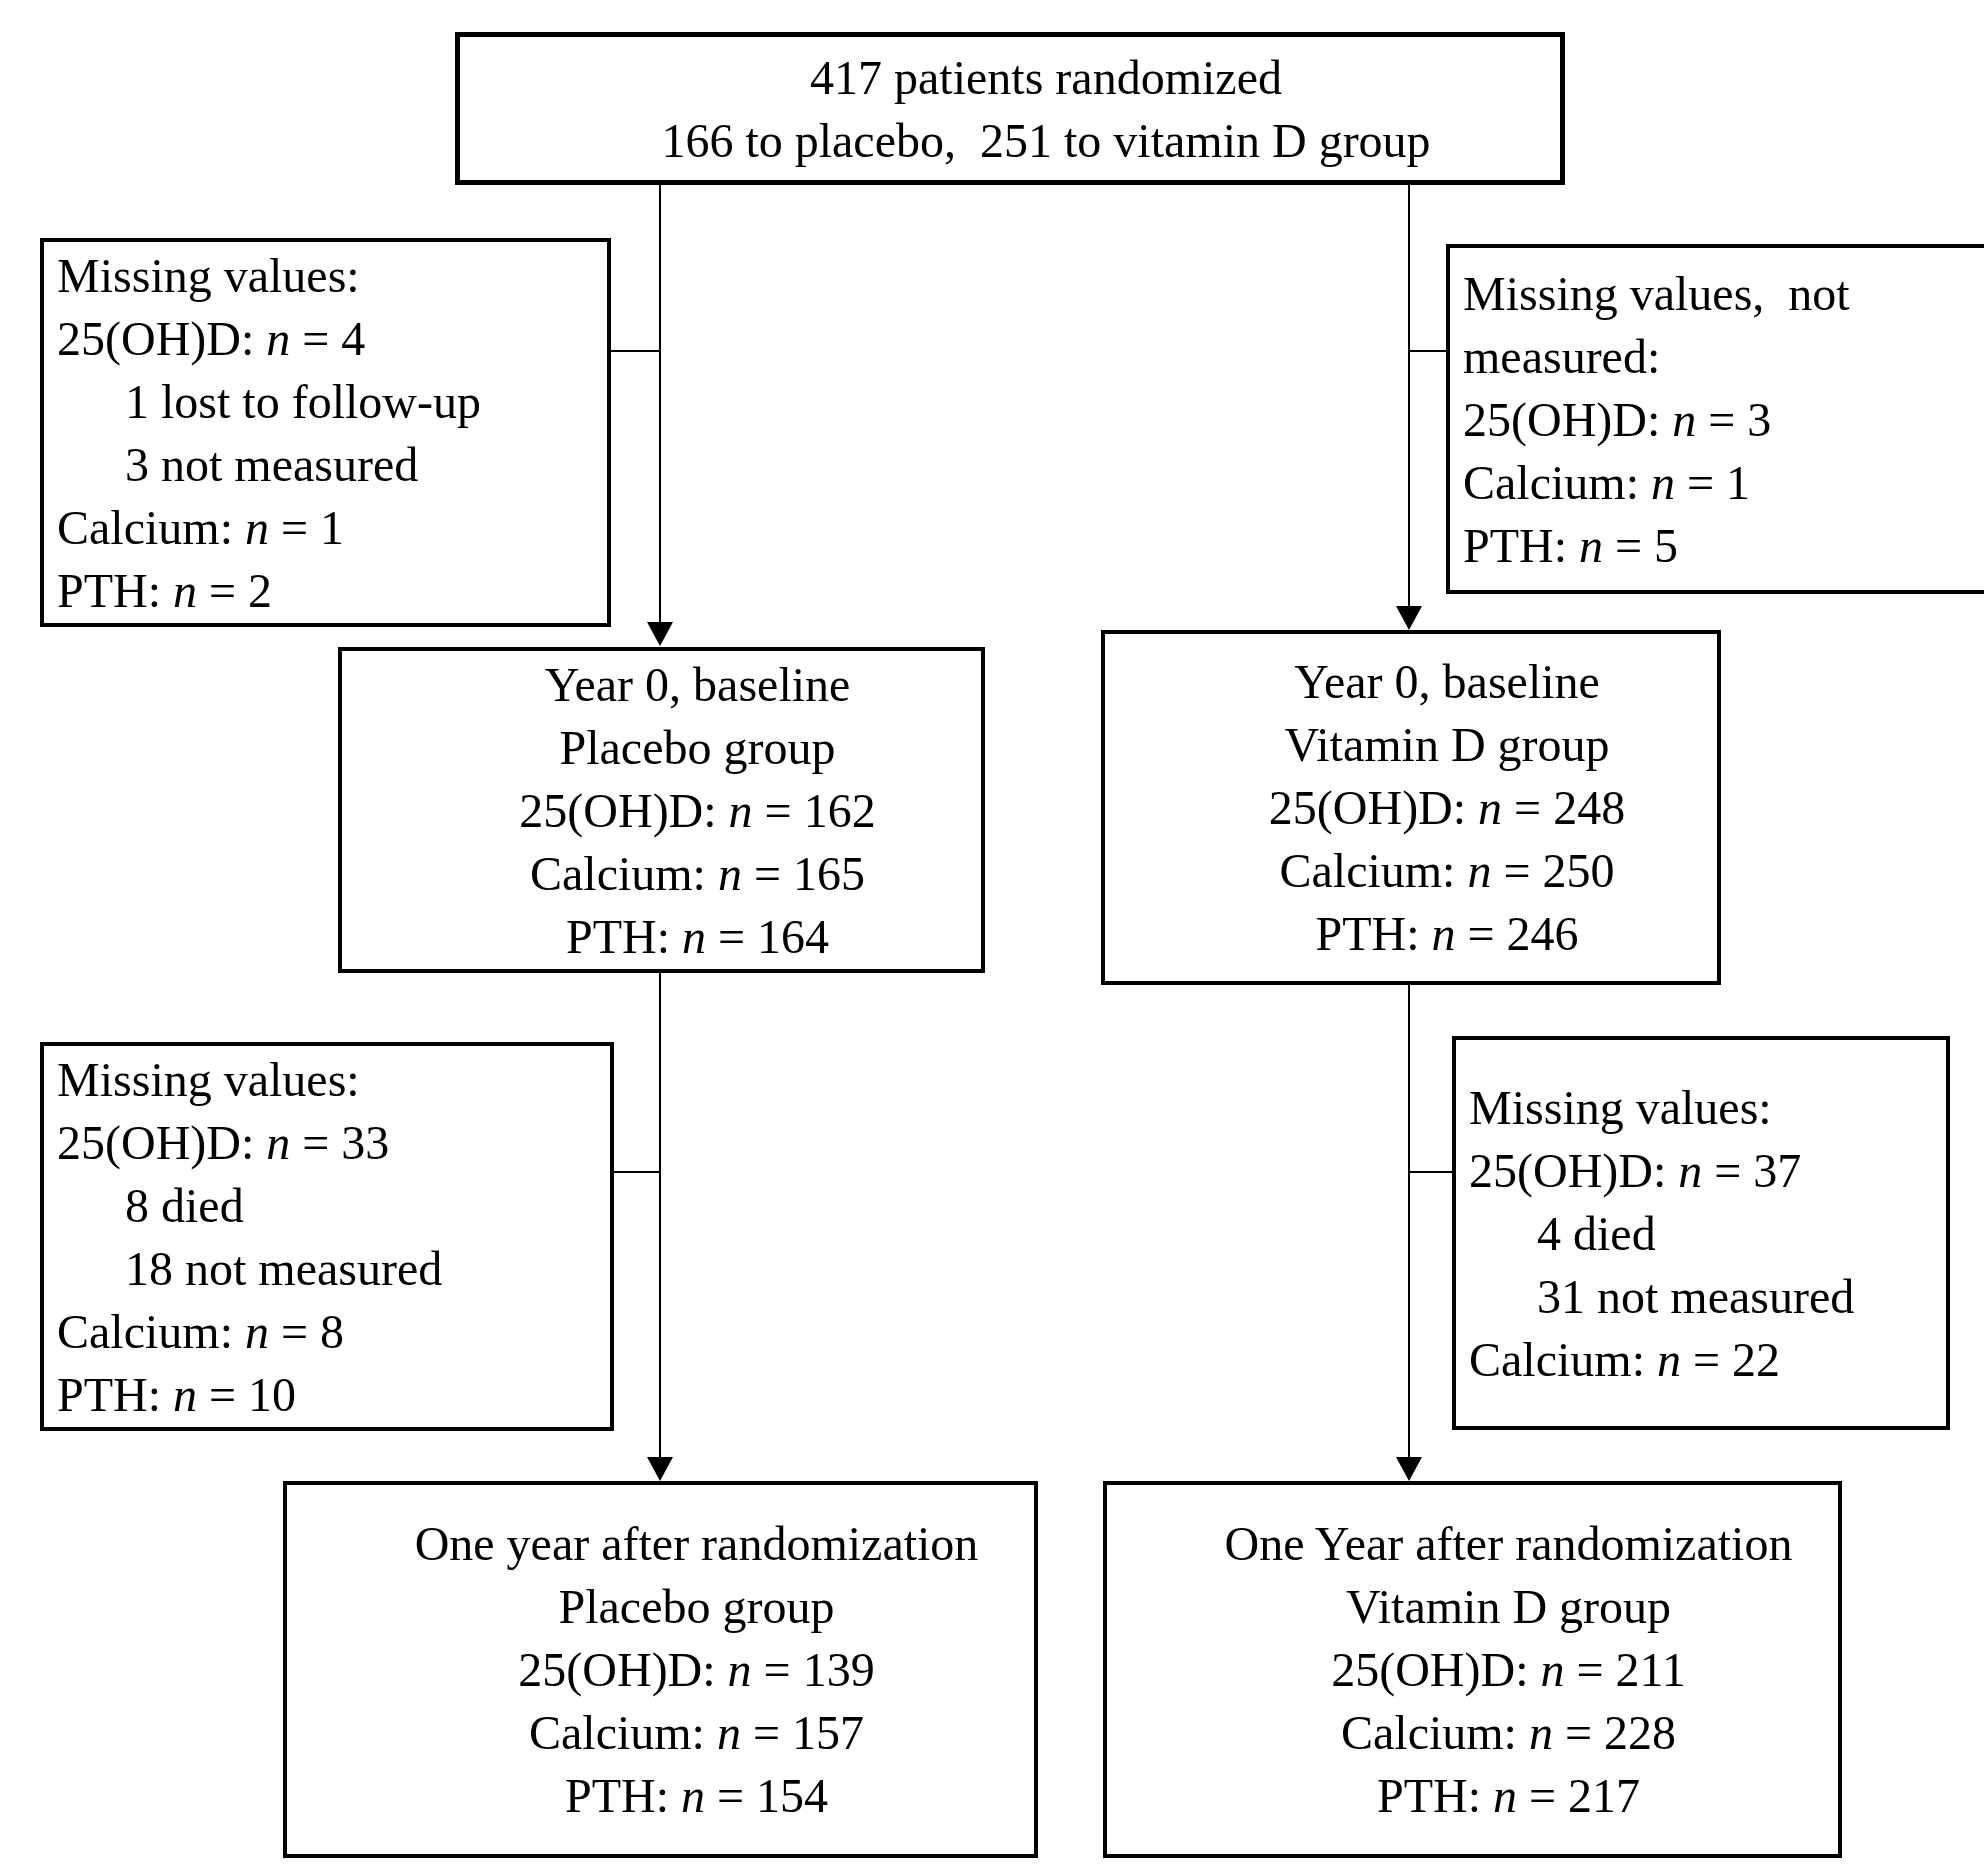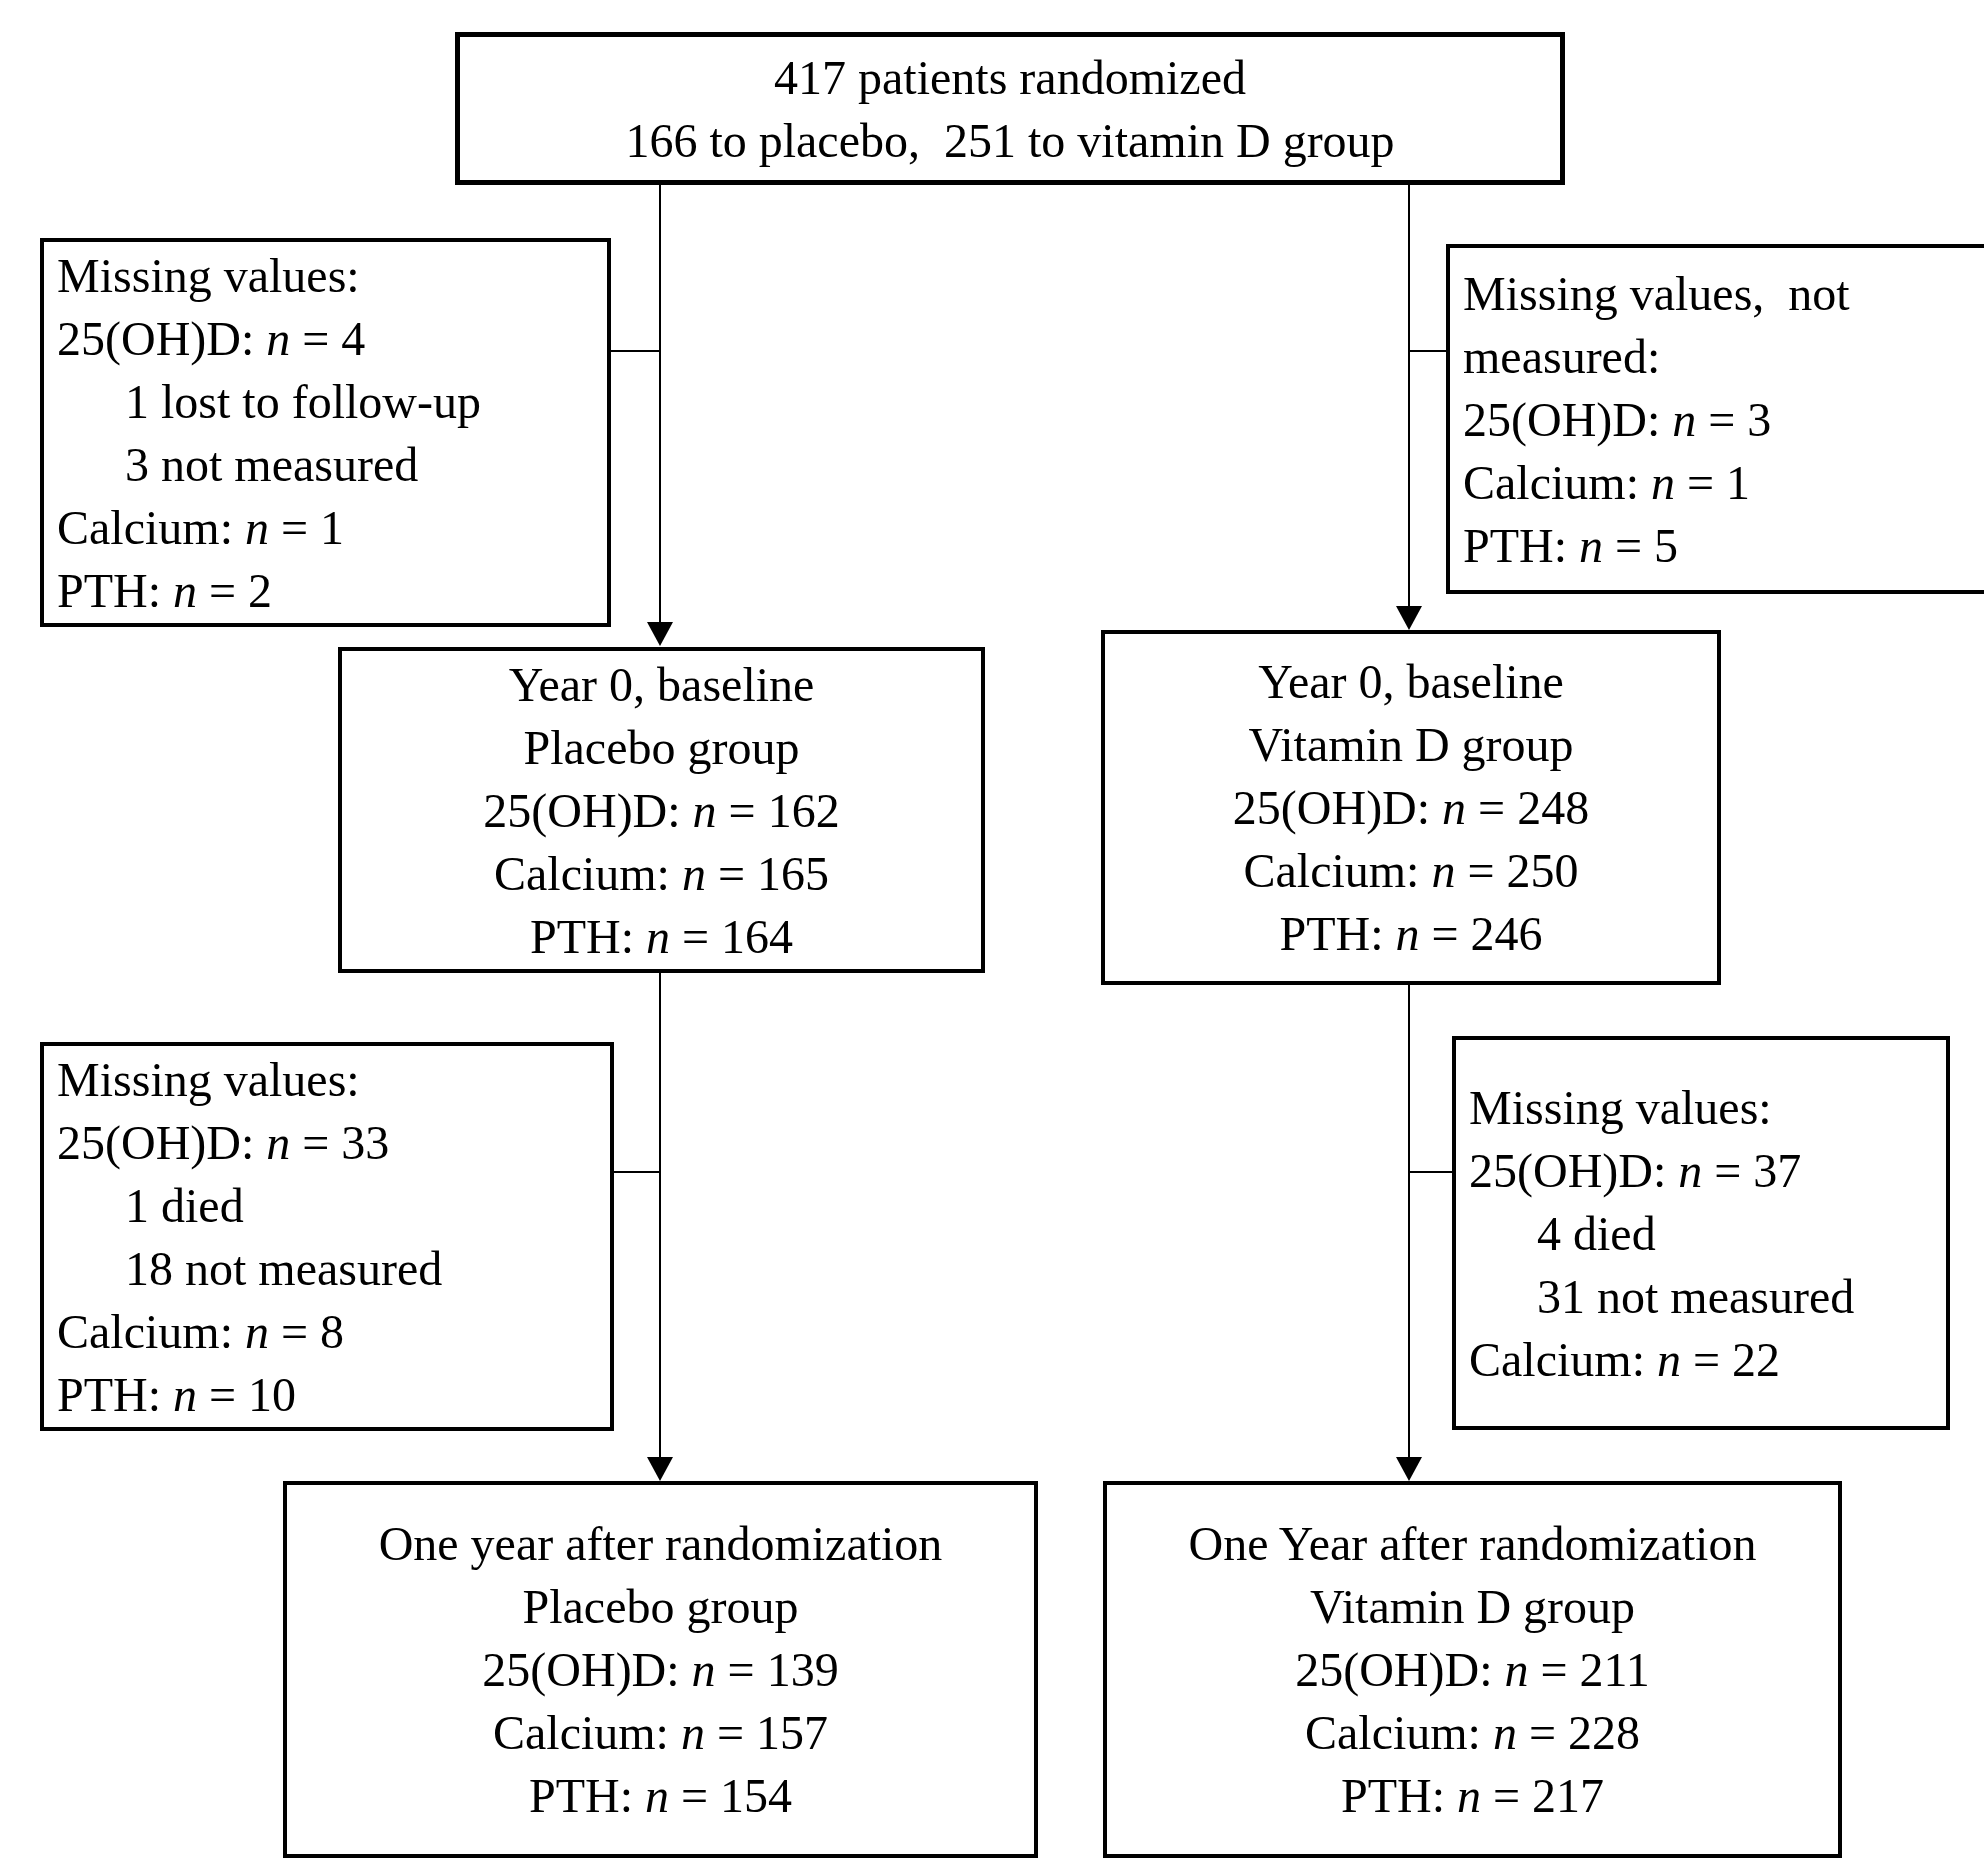--- a/index.html
+++ b/index.html
@@ -17,21 +17,21 @@
     box-sizing: border-box;
     border: 4.2px solid var(--line, #000000);
     background: var(--bg, #ffffff);
     display: flex;
     flex-direction: column;
     justify-content: center;
     z-index: 2;
   }
   .box.thick { border-width: 5.4px; }
   .box-content { width: 100%; }
-  .box.center .box-content { text-align: center; }
+  .box.center .box-content { text-align: center; margin-left: 36px; }
   .box.left .box-content { text-align: left; padding-left: 13px; padding-right: 7.2px; }
   .line {
     font-size: 48px;
     line-height: 63px;
     white-space: pre;
   }
   .line.indent { padding-left: 68px; }
   .it { font-style: italic; }
   .vline {
     position: absolute;
@@ -122,21 +122,21 @@
         <div class="line"><span>25(OH)D: </span><span class="it">n</span><span> = 248</span></div>
         <div class="line"><span>Calcium: </span><span class="it">n</span><span> = 250</span></div>
         <div class="line"><span>PTH: </span><span class="it">n</span><span> = 246</span></div>
       </div>
   </div>
 
   <div class="box left" style="left:40px; top:1042px; width:574px; height:389px;">
     <div class="box-content">
         <div class="line"><span>Missing values:</span></div>
         <div class="line"><span>25(OH)D: </span><span class="it">n</span><span> = 33</span></div>
-        <div class="line indent"><span>1 died</span></div>
+        <div class="line indent"><span>8 died</span></div>
         <div class="line indent"><span>18 not measured</span></div>
         <div class="line"><span>Calcium: </span><span class="it">n</span><span> = 8</span></div>
         <div class="line"><span>PTH: </span><span class="it">n</span><span> = 10</span></div>
       </div>
   </div>
 
   <div class="box left" style="left:1452px; top:1036px; width:498px; height:394px;">
     <div class="box-content">
         <div class="line"><span>Missing values:</span></div>
         <div class="line"><span>25(OH)D: </span><span class="it">n</span><span> = 37</span></div>

